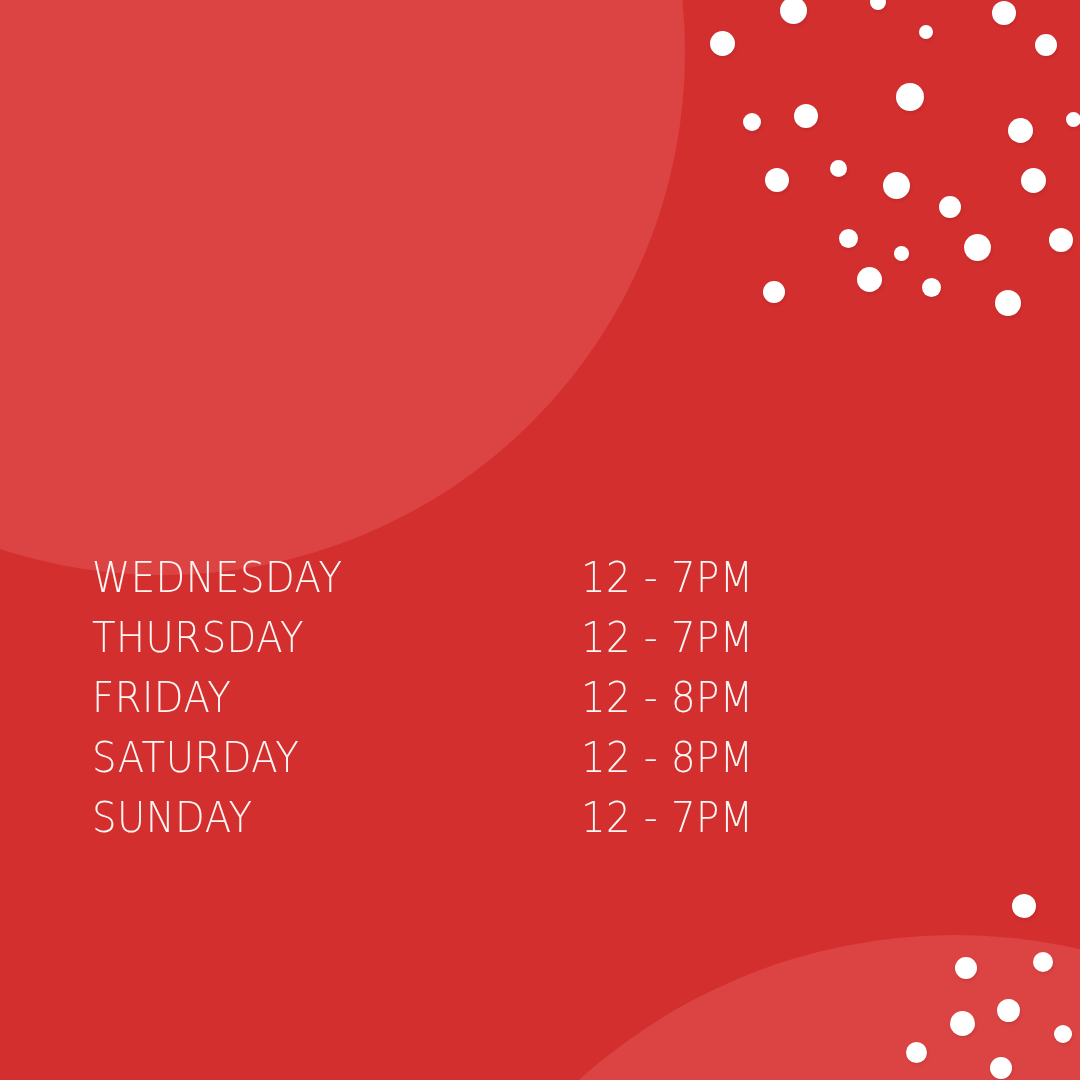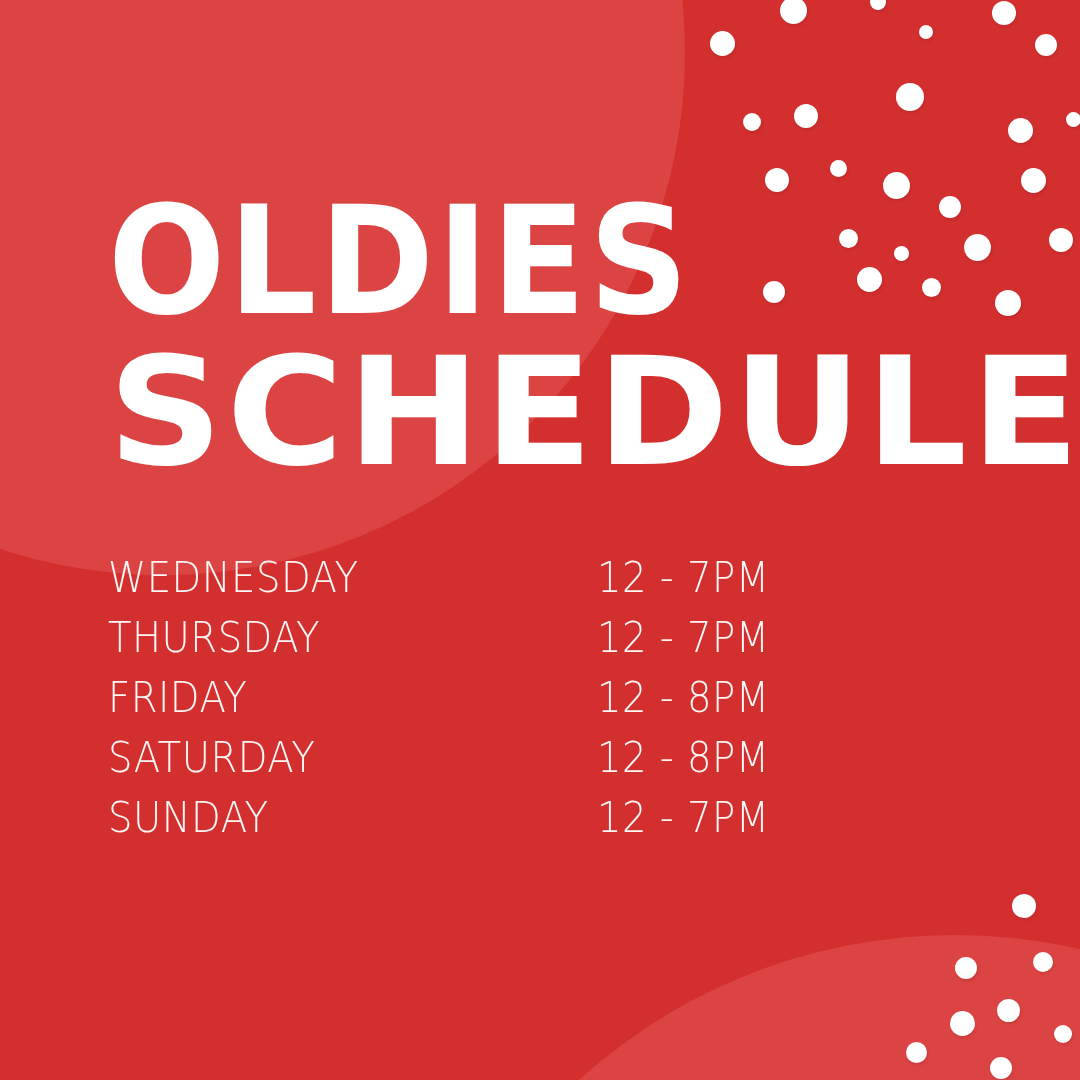--- a/index.html
+++ b/index.html
@@ -90,21 +90,21 @@
   }
 
   .headline-line-2 {
     font-size: 134px;
     transform: scaleX(1.19) scaleY(1.12);
   }
 
   
   .schedule {
     position: absolute;
-    left: 108px;
+    left: 92px;
     top: 548px;
     width: 800px;
   }
 
   .schedule-row {
     position: relative;
     height: 60px;
     display: flex;
     align-items: center;
   }
@@ -171,24 +171,20 @@
       <div class="dot" style="left: 1012px; top: 894px; width: 24px; height: 24px;"></div>
       <div class="dot" style="left: 955px; top: 957px; width: 22px; height: 22px;"></div>
       <div class="dot" style="left: 1033px; top: 952px; width: 20px; height: 20px;"></div>
       <div class="dot" style="left: 949.5px; top: 1010.5px; width: 25px; height: 25px;"></div>
       <div class="dot" style="left: 996.5px; top: 998.5px; width: 23px; height: 23px;"></div>
       <div class="dot" style="left: 905.5px; top: 1041.5px; width: 21px; height: 21px;"></div>
       <div class="dot" style="left: 1054px; top: 1025px; width: 18px; height: 18px;"></div>
       <div class="dot" style="left: 990px; top: 1057px; width: 22px; height: 22px;"></div>
     </div>
 
-  <div class="headline">
-    <span class="headline-line headline-line-1">OLDIES</span>
-    <span class="headline-line headline-line-2">SCHEDULE</span>
-  </div>
 
   <div class="schedule" id="schedule-list">
       <div class="schedule-row">
         <span class="day-label">WEDNESDAY</span>
         <span class="time-label">12 - 7PM</span>
       </div>
       <div class="schedule-row">
         <span class="day-label">THURSDAY</span>
         <span class="time-label">12 - 7PM</span>
       </div>

